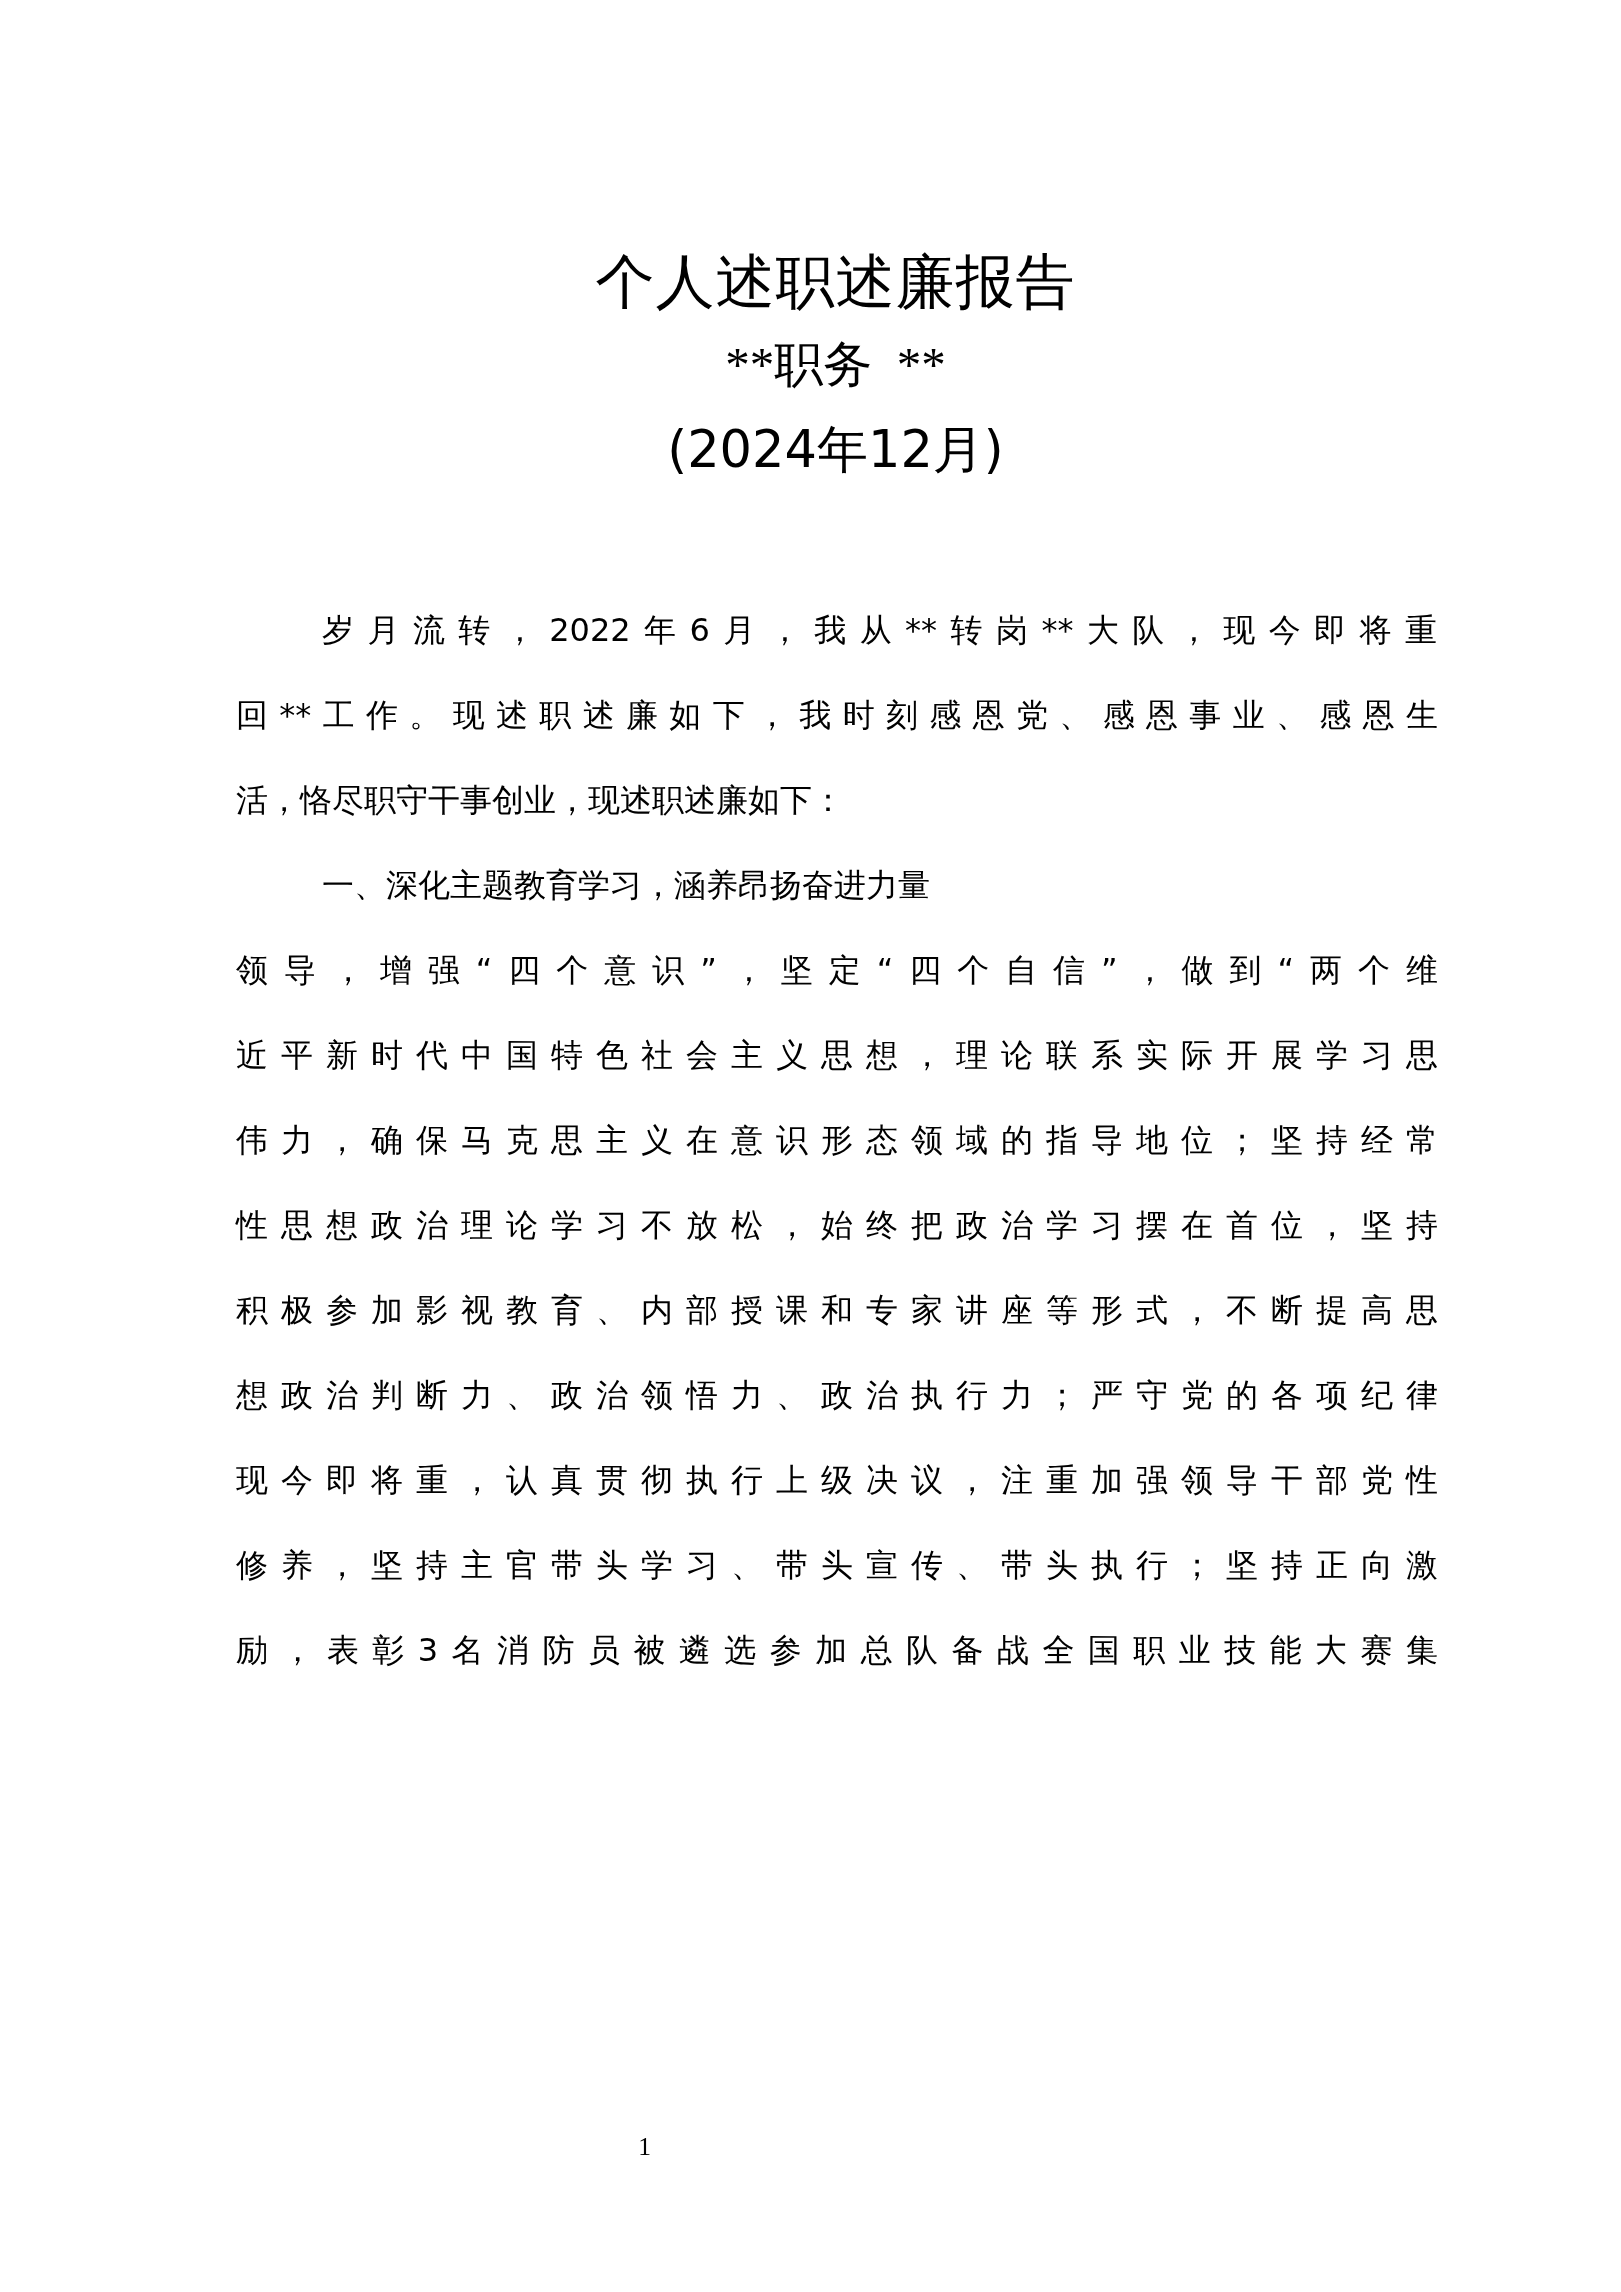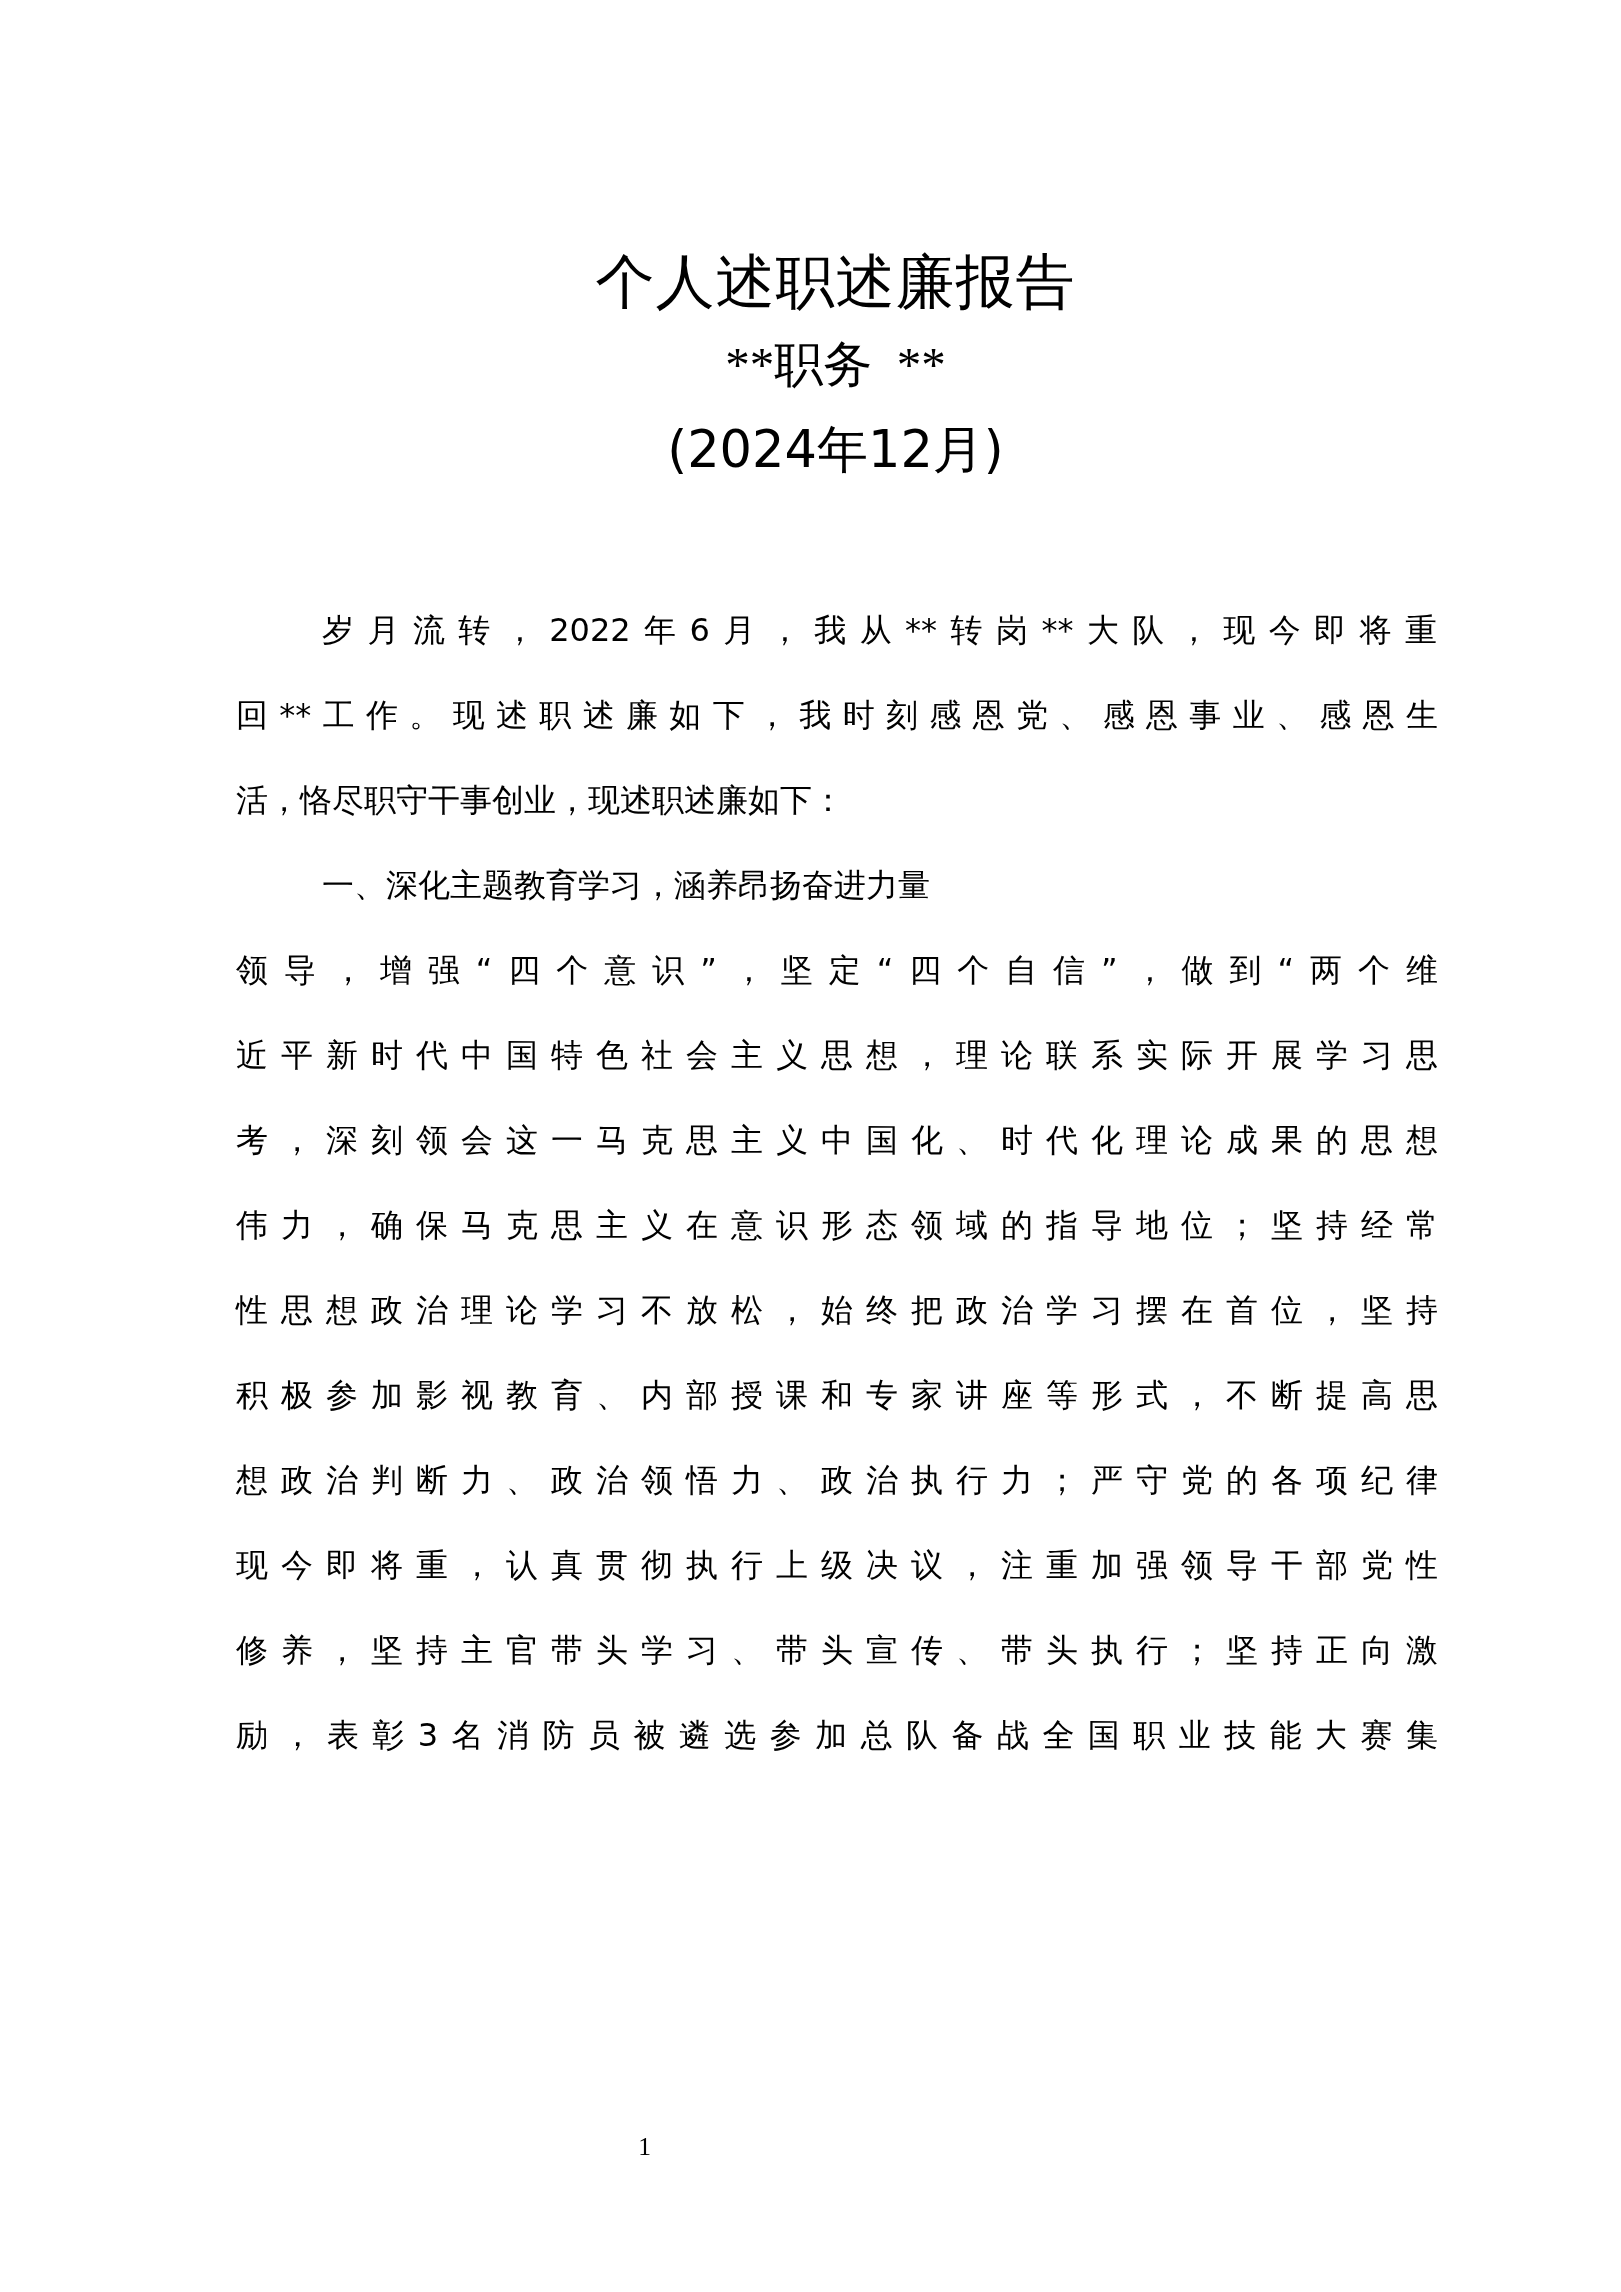--- a/index.html
+++ b/index.html
@@ -43,21 +43,20 @@
   <div class="subtitle">**职务  **</div>
   <div class="date">(2024年12月)</div>
 
   <div class="body">
     <div class="line indent">岁月流转，2022年6月，我从**转岗**大队，现今即将重</div>
     <div class="line">回**工作。现述职述廉如下，我时刻感恩党、感恩事业、感恩生</div>
     <div class="line last">活，恪尽职守干事创业，现述职述廉如下：</div>
     <div class="line indent last">一、深化主题教育学习，涵养昂扬奋进力量</div>
     <div class="line">领导，增强“四个意识”，坚定“四个自信”，做到“两个维</div>
     <div class="line">近平新时代中国特色社会主义思想，理论联系实际开展学习思</div>
-    <div class="line">考，深刻领会这一马克思主义中国化、时代化理论成果的思想</div>
     <div class="line">伟力，确保马克思主义在意识形态领域的指导地位；坚持经常</div>
     <div class="line">性思想政治理论学习不放松，始终把政治学习摆在首位，坚持</div>
     <div class="line">积极参加影视教育、内部授课和专家讲座等形式，不断提高思</div>
     <div class="line">想政治判断力、政治领悟力、政治执行力；严守党的各项纪律</div>
     <div class="line">现今即将重，认真贯彻执行上级决议，注重加强领导干部党性</div>
     <div class="line">修养，坚持主官带头学习、带头宣传、带头执行；坚持正向激</div>
     <div class="line">励，表彰3名消防员被遴选参加总队备战全国职业技能大赛集</div>
   </div>
 
   <div class="page-number">1</div>

